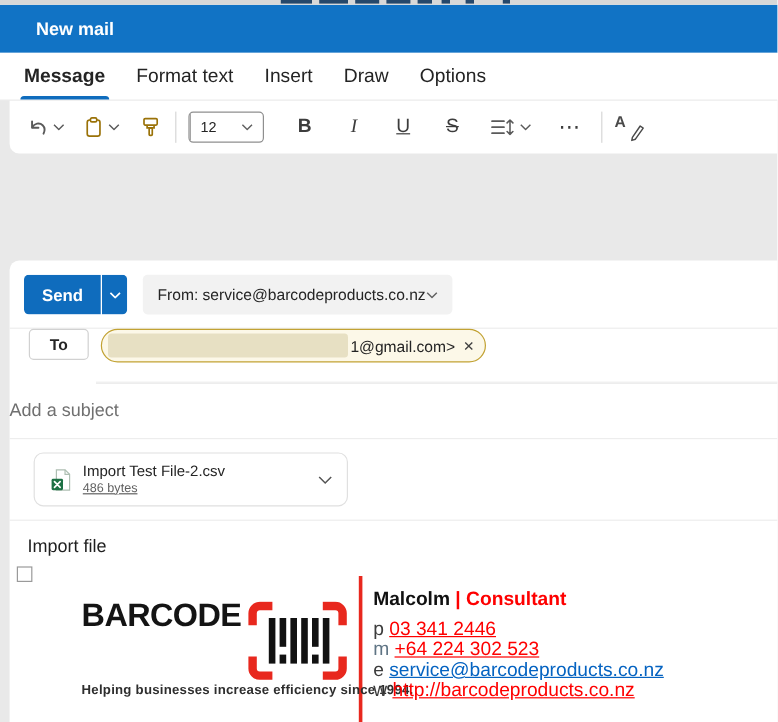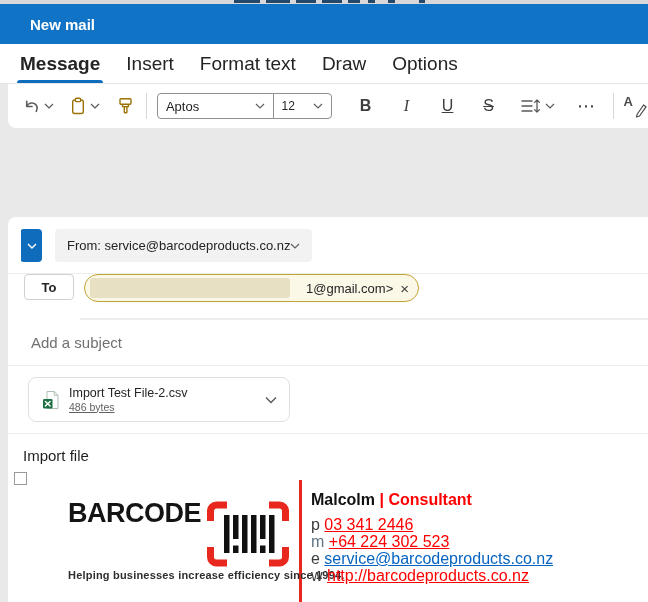--- a/index.html
+++ b/index.html
@@ -14,21 +14,21 @@
   
   .top-strip { position:relative; height:4px; background:#d8d8d8; }
   .frag { position:absolute; top:0; height:3px; background:#26486b; }
 
   
   .titlebar { height:40px; background:#1173c5; display:flex; align-items:center; padding-left:30px; }
   .titlebar-title { color:#fff; font-size:15px; font-weight:700; }
 
   
   .tabs-row { height:40px; background:#fff; border-bottom:1px solid #e6e6e6; display:flex; align-items:stretch; padding-left:7px; }
-  .tab { position:relative; display:flex; align-items:center; padding:0 13px; font-size:19px; color:#242424; cursor:pointer; }
+  .tab { position:relative; display:flex; align-items:center; padding:0 13px; font-size:16px; color:#242424; cursor:pointer; }
   .tab.selected { font-weight:700; }
   .tab.selected::after { content:""; position:absolute; left:10px; right:10px; bottom:0; height:3px; border-radius:3px 3px 0 0; background:#0f6cbd; }
 
   
   .lower { position:absolute; top:84px; left:0; right:0; bottom:0; background:#e9e9e9; padding-left:8px; }
 
   
   .ribbon { height:44px; background:#fff; border-radius:0 0 0 8px; display:flex; align-items:center; padding-left:12px; margin-bottom:5px; }
   .tool-btn { display:flex; align-items:center; justify-content:center; height:30px; padding:0 3px; color:#5a5a5a; cursor:pointer; }
   .chev { display:inline-block; margin-left:4px; }
@@ -57,24 +57,24 @@
   .send-caret { background:#0f6cbd; width:21px; display:flex; align-items:center; justify-content:center; }
   .from-pill { height:33px; background:#f2f2f2; border-radius:4px; display:flex; align-items:center; gap:0; padding:0 12px; font-size:13px; color:#242424; cursor:pointer; }
 
   .divider { border-top:1px solid #ededed; }
   .divider.indent { margin-left:72px; }
 
   .addr-row { height:44px; display:flex; align-items:flex-start; padding-left:16px; }
   .field-btn { width:50px; height:26px; border:1px solid #d1d1d1; border-radius:4px; background:#fff; font-size:13px; font-weight:600; color:#242424; display:flex; align-items:center; justify-content:center; cursor:pointer; }
   .chip { margin-left:10px; height:28px; border:1px solid #c2a233; background:#fcf8e8; border-radius:14px; display:flex; align-items:center; padding:0 9px 0 5px; cursor:pointer; }
   .chip-redaction { width:200px; height:20px; background:#e7e0c3; border-radius:3px; }
-  .chip-text { font-size:13px; color:#242424; margin-left:16px; }
+  .chip-text { font-size:13px; color:#242424; margin-left:2px; }
   .chip-x { margin-left:7px; font-size:15px; color:#404040; cursor:pointer; }
 
-  .subject-row { height:45px; display:flex; align-items:center; padding-left:23px; font-size:15px; color:#707070; cursor:text; }
+  .subject-row { height:45px; display:flex; align-items:center; font-size:15px; color:#707070; cursor:text; }
 
   .attach-section { padding:11px 0 11px 20px; }
   .attach-card { width:262px; height:45px; border:1px solid #e0e0e0; border-radius:8px; background:#fff; display:flex; align-items:center; padding:0 12px 0 13px; cursor:pointer; }
   .attach-meta { margin-left:9px; }
   .attach-title { font-size:12.5px; color:#242424; line-height:15px; }
   .attach-size { font-size:10.5px; color:#616161; line-height:13px;text-decoration:underline; }
   .attach-chevron { margin-left:auto; }
 
   .body-text { padding:13px 0 0 15px; font-size:15px; color:#1f1f1f; }
 
@@ -113,24 +113,24 @@
 
 <div class="titlebar">
   <span class="titlebar-title">New mail</span>
 </div>
 
 <div class="tabs-row">
   <div class="tab selected">
       <span>Message</span>
     </div>
   <div class="tab">
+      <span>Format text</span>
+    </div>
+  <div class="tab">
       <span>Insert</span>
-    </div>
-  <div class="tab">
-      <span>Format text</span>
     </div>
   <div class="tab">
       <span>Draw</span>
     </div>
   <div class="tab">
       <span>Options</span>
     </div>
 </div>
 
 <div class="lower">
@@ -156,27 +156,20 @@
     </div>
     <div class="tool-btn" style="margin-left:12px">
       <svg width="15" height="18" viewBox="0 0 15 18">
         <rect x="2" y="1.8" width="11" height="5.4" rx="1" fill="none" stroke="#9a7208" stroke-width="1.4"></rect>
         <path d="M4.6 7.2 v2.4 h5.8 V7.2" fill="none" stroke="#9a7208" stroke-width="1.4"></path>
         <rect x="6.3" y="9.6" width="2.6" height="6.2" rx="0.8" fill="none" stroke="#9a7208" stroke-width="1.4"></rect>
       </svg>
     </div>
     <div class="vdiv"></div>
     <div class="font-group">
-      <div class="font-select">
-        <span>Aptos</span>
-          <span class="spacer"></span>
-        <svg width="10" height="6" viewBox="0 0 10 6">
-            <path d="M1 1 L5 5 L9 1" fill="none" stroke="#616161" stroke-width="1.2"></path>
-          </svg>
-      </div>
       <div class="inner-div"></div>
       <div class="size-select">
         <span>12</span>
           <span class="spacer"></span>
         <svg width="10" height="6" viewBox="0 0 10 6">
             <path d="M1 1 L5 5 L9 1" fill="none" stroke="#616161" stroke-width="1.2"></path>
           </svg>
       </div>
     </div>
     <div class="fmt-cluster">
@@ -201,20 +194,21 @@
       <svg width="14" height="16" viewBox="0 0 14 16">
         <path d="M3 12.5 L9.5 3 L12 4.8 L5.5 14 L2.5 15 Z" fill="none" stroke="#4a4a4a" stroke-width="1.2" stroke-linejoin="round"></path>
       </svg>
     </div>
   </div>
 
   <div class="compose">
 
     <div class="send-row">
       <div class="send-split">
+        <div class="send-main">Send</div>
         <div class="send-sep"></div>
         <div class="send-caret">
           <svg width="10" height="6" viewBox="0 0 10 6">
               <path d="M1 1 L5 5 L9 1" fill="none" stroke="#ffffff" stroke-width="1.4"></path>
             </svg>
         </div>
       </div>
       <div class="from-pill">
         <span>From: service@barcodeproducts.co.nz</span>
         <svg width="10" height="6" viewBox="0 0 10 6">

